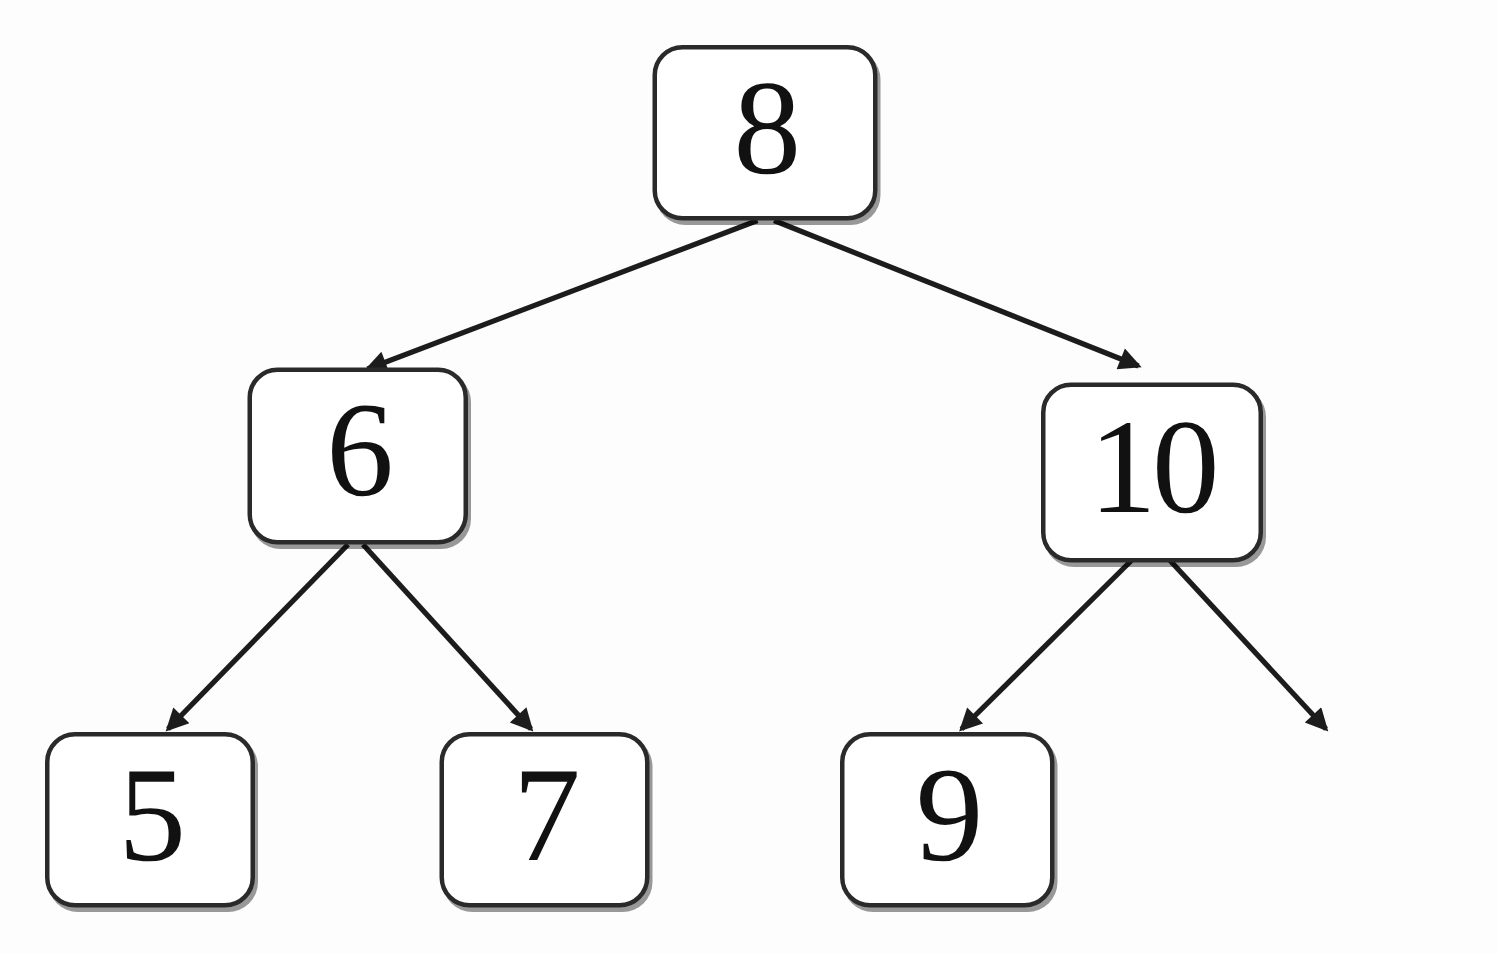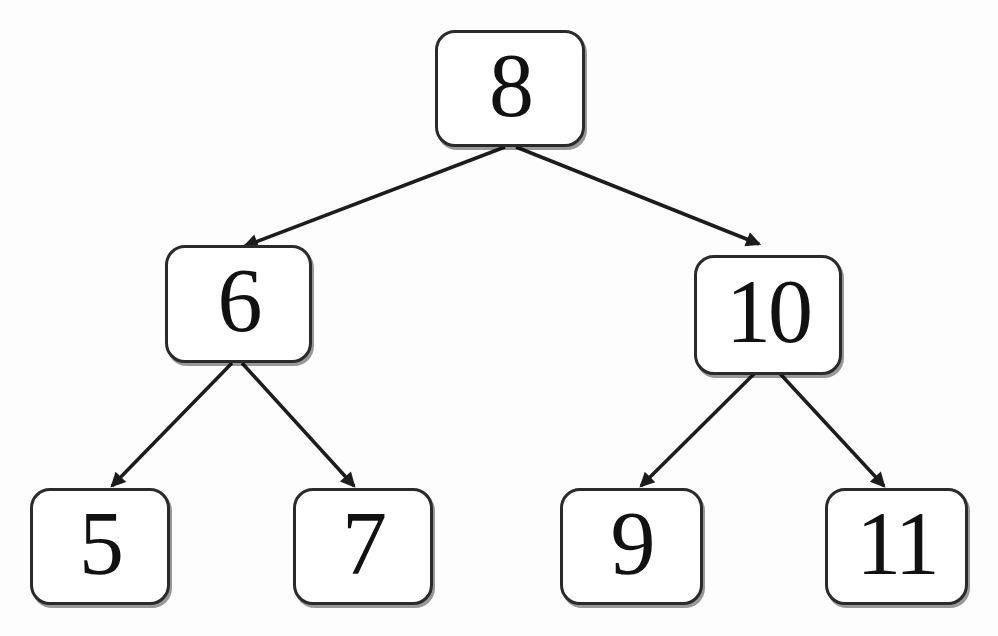--- a/index.html
+++ b/index.html
@@ -77,16 +77,13 @@
     </div>
     <div class="tree-node" style="left: 30px; top: 488px; width: 140px; height: 117px;">
       <span class="value">5</span>
     </div>
     <div class="tree-node" style="left: 293px; top: 488px; width: 140px; height: 117px;">
       <span class="value">7</span>
     </div>
     <div class="tree-node" style="left: 560px; top: 488px; width: 143px; height: 117px;">
       <span class="value">9</span>
     </div>
-    <div class="tree-node" style="left: 825px; top: 488px; width: 143px; height: 117px;">
-      <span class="value">11</span>
-    </div>
   </div>
 
 </body></html>

